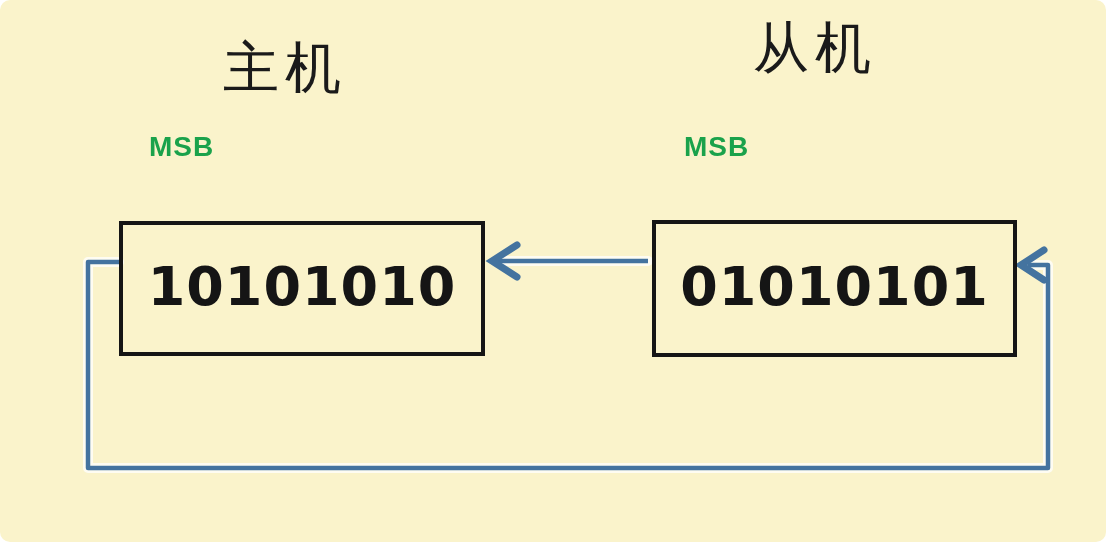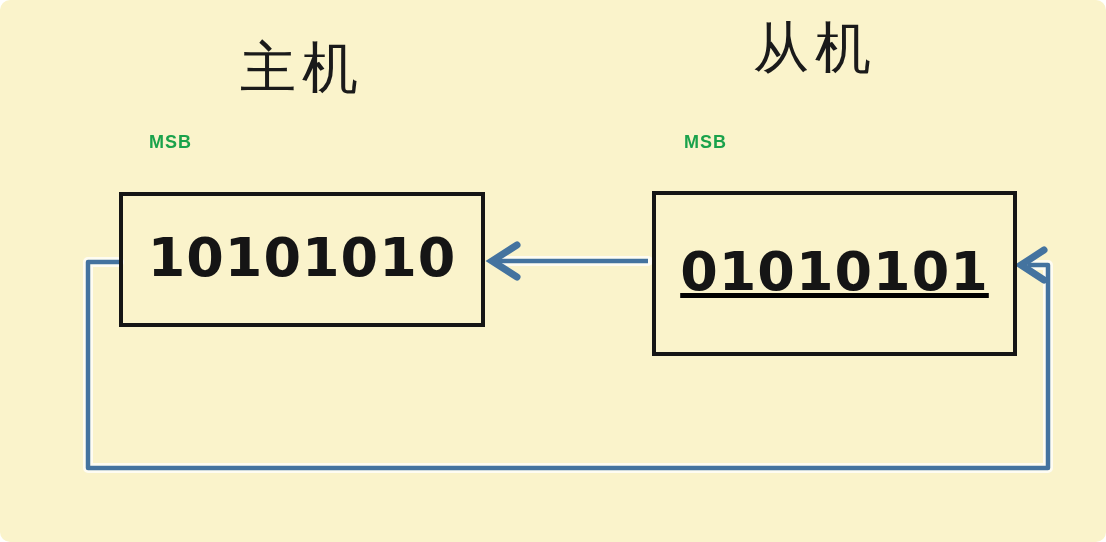--- a/index.html
+++ b/index.html
@@ -25,42 +25,43 @@
     width:366px;
     text-align:center;
     font-family:"Liberation Serif","DejaVu Serif",serif;
     font-size:56px;
     font-weight:400;
     color:var(--title-text);
     letter-spacing:6px;
     line-height:1;
     white-space:nowrap;
   }
-  .title-master{left:119px;top:40px;}
+  .title-master{left:102px;top:40px;}
   .title-slave{left:632px;top:20px;}
   .msb-label{
     position:absolute;
-    font-size:18px;
+    font-size:28px;
     font-weight:700;
     color:var(--msb-green);
     line-height:1;
     letter-spacing:1px;
   }
   .msb-master{left:149px;top:133px;}
   .msb-slave{left:684px;top:133px;}
   .register-box{
     position:absolute;
     border:4px solid var(--box-border);
     background:transparent;
     display:flex;
     align-items:center;
     justify-content:center;
+    margin-top:29px;
   }
   .box-master{left:119px;top:192px;width:366px;height:135px;}
-  .box-slave{left:652px;top:191px;width:365px;height:165px;text-decoration:underline;}
+  .box-slave{left:652px;top:191px;width:365px;height:137px;}
   .register-bits{
     font-family:"DejaVu Sans","Liberation Sans",sans-serif;
     font-size:54px;
     font-weight:700;
     color:var(--bit-text);
     letter-spacing:1px;
     line-height:1;
     transform:translateY(-2px);
   }
   .wires{

